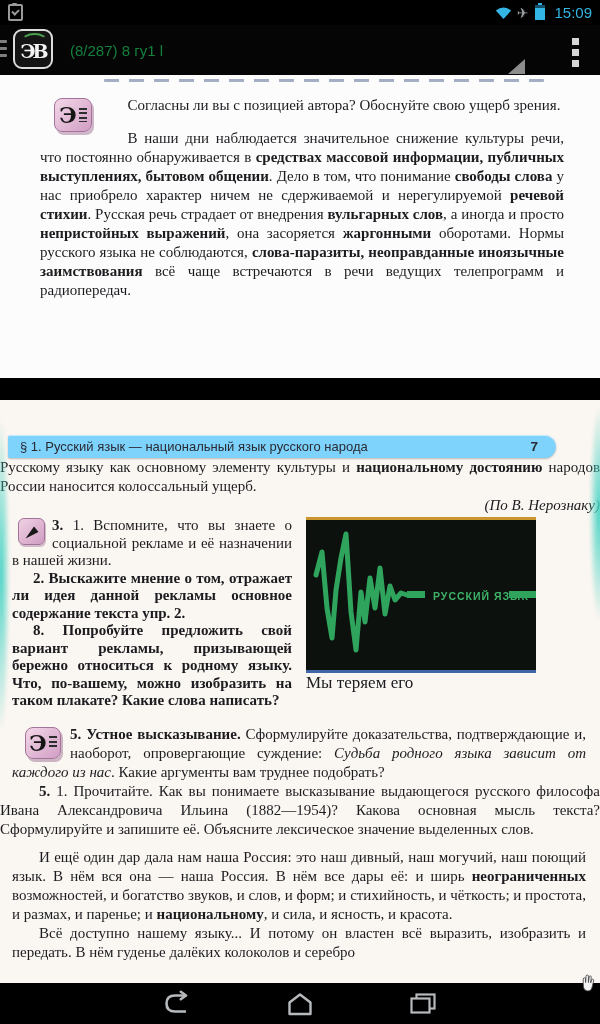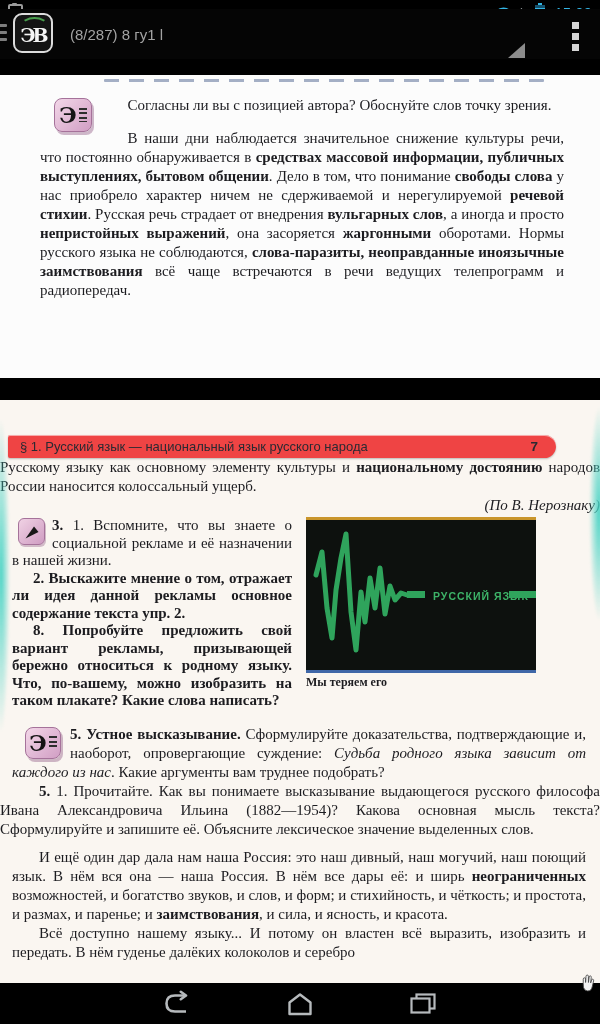--- a/index.html
+++ b/index.html
@@ -13,30 +13,30 @@
   .clipboard{width:11px;height:13px;border:2px solid #9a9a9a;border-radius:2px;position:relative;}
   .clipboard::before{content:"";position:absolute;left:2px;top:-3px;width:5px;height:3px;background:#9a9a9a;border-radius:1px;}
   .clipboard::after{content:"";position:absolute;left:2px;top:3px;width:5px;height:3px;
     border-left:2px solid #9a9a9a;border-bottom:2px solid #9a9a9a;transform:rotate(-45deg);}
   .airplane{color:#9aa0a4;font-size:14px;line-height:1;}
   .battery{width:10px;height:15px;background:#33b5e5;position:relative;margin-left:2px;}
   .battery::before{content:"";position:absolute;top:0;left:0;right:0;height:3px;background:#14506b;}
   .battery::after{content:"";position:absolute;top:-2px;left:3px;width:4px;height:2px;background:#33b5e5;}
   .sb-time{color:#33b5e5;font-size:15px;margin-left:4px;}
   
-  .toolbar{position:absolute;left:0;top:9px;width:600px;height:50px;background:#050505;}
+  .toolbar{position:absolute;left:0;top:25px;width:600px;height:50px;background:#050505;}
   .hamburger{position:absolute;left:-6px;top:15px;display:flex;flex-direction:column;gap:4px;}
   .hamburger span{width:13px;height:3px;background:#7d7d7d;border-radius:1px;}
   .app-logo{position:absolute;left:13px;top:4px;width:40px;height:40px;border:2px solid #dcdcdc;
     border-radius:9px;background:#141414;box-sizing:border-box;display:flex;align-items:center;justify-content:center;}
   .app-logo::before{content:"";position:absolute;top:2px;left:6px;width:23px;height:13px;
     border:2px solid transparent;border-top-color:#4a9e4e;border-radius:50%;}
   .logo-letters{color:#f4f4f4;font-family:"DejaVu Serif",serif;font-weight:bold;font-size:19px;
     letter-spacing:-3px;margin-top:3px;}
-  .tb-title{position:absolute;left:70px;top:17px;color:#a3a3a3;font-size:15px;}
+  .tb-title{position:absolute;left:70px;top:17px;color:#15803d;font-size:15px;}
   .overflow-menu{position:absolute;right:21px;top:13px;display:flex;flex-direction:column;gap:4px;cursor:pointer;}
   .overflow-menu span{width:7px;height:7px;background:#d6d6d6;}
   .expand-handle{position:absolute;left:508px;bottom:1px;width:0;height:0;
     border-left:17px solid transparent;border-bottom:15px solid #8c8c8c;}
   
   .page{position:absolute;left:0;width:600px;overflow:hidden;color:#1c1c20;
     font-family:"Liberation Serif","DejaVu Serif",serif;font-size:15px;line-height:19px;}
   .page p{margin:0;text-align:justify;}
   .page1{top:75px;height:303px;background:#fcfcfc;padding:0 36px 0 40px;box-sizing:border-box;}
   .clipped-line{height:3px;margin:4px 20px 0 64px;border-radius:1px;
@@ -50,38 +50,38 @@
     background:repeating-linear-gradient(#2e2e2e 0 2px,rgba(0,0,0,0) 2px 4.5px);}
   .ex2-icon{margin:2px 10px 2px 14px;}
   .indent{text-indent:1.7em;}
   .main-para{margin-top:14px !important;}
   
   .page2{top:400px;height:583px;background:#faf6f1;}
   .edge-teal{position:absolute;pointer-events:none;z-index:6;
     background:radial-gradient(closest-side,rgba(70,210,195,.95),rgba(70,210,195,0));filter:blur(1px);}
   .edge-left{left:-8px;top:18px;width:18px;height:315px;}
   .edge-right{right:-9px;top:6px;width:20px;height:215px;}
-  .section-band{margin:35px 44px 0 8px;height:23px;background:#ef4444;border-radius:2px 12px 12px 2px;
+  .section-band{margin:35px 44px 0 8px;height:23px;background:#7dd3fc;border-radius:2px 12px 12px 2px;
     display:flex;align-items:center;justify-content:space-between;padding:0 18px 0 12px;
     font-family:"Liberation Sans",sans-serif;font-size:13px;color:#2a2a32;
     box-shadow:inset 0 1px 0 rgba(255,255,255,.55),0 1px 2px rgba(0,0,0,.25);}
   .band-page-num{font-weight:bold;font-size:13.5px;}
   .intro{margin:14px 14px 0 12px;}
   .attribution{margin:1px 20px 0 12px;text-align:right !important;font-style:italic;}
   .ex3-row{display:flex;margin-top:2px;}
   .ex3-col{flex:1;padding:0 8px 0 12px;line-height:17.5px;}
   .ex3-col p{text-align:justify;}
   .ex3-col .cont{text-indent:1.4em;font-weight:bold;}
   .ex3-icon{float:left;width:25px;height:25px;border-radius:6px;border:1px solid #a5729a;
     background:linear-gradient(135deg,#f0d2e4,#cf9cc2);margin:1px 7px 2px 6px;
     display:flex;align-items:center;justify-content:center;box-shadow:1px 2px 0 rgba(150,100,140,.4);}
   .ad-col{flex:none;width:230px;margin:0 64px 0 6px;}
   .ad-image{width:230px;height:156px;background:#0d110e;position:relative;box-sizing:border-box;
     border-top:3px solid #c9952c;border-bottom:3px solid #3f67a8;overflow:hidden;}
-  .ad-caption{margin-top:5px;text-align:left;font-weight:bold;font-size:12px;}
+  .ad-caption{margin-top:5px;text-align:left;font-weight:normal;font-size:17px;}
   .ex4{margin:15px 14px 0 12px;}
   .ex4-icon{margin:2px 9px 2px 13px;width:36px;height:32px;}
   .ex5{margin:9px 14px 0 12px;text-indent:2.6em;}
   .quote p{text-indent:1.8em;}
   .quote{margin:9px 14px 0 12px;}
   
   .nav-bar{position:absolute;left:0;bottom:0;width:600px;height:41px;background:#000;
     display:flex;align-items:center;justify-content:center;gap:92px;z-index:10;}
   .nav-btn{display:flex;align-items:center;justify-content:center;cursor:pointer;}
   .hand-cursor{position:absolute;left:580px;top:974px;z-index:20;}
@@ -122,21 +122,21 @@
 </div>
 
 <div class="page page1">
   <div class="clipped-line"></div>
 
   <div class="ex2">
     <span class="ex-icon ex2-icon">
       <span class="glyph">Э</span>
       <span class="lines"></span>
     </span>
-    <p class="indent">Согласны ли вы с позицией автора? Обоснуйте слов точку зрения.</p>
+    <p class="indent">Согласны ли вы с позицией автора? Обоснуйте свою ущерб зрения.</p>
   </div>
 
   <p class="indent main-para">В наши дни наблюдается значительное снижение культуры речи, что постоянно обнаруживается в <b>средствах массовой информации, публичных выступлениях, бытовом общении</b>. Дело в том, что понимание <b>свободы слова</b> у нас приобрело характер ничем не сдерживаемой и нерегулируемой <b>речевой стихии</b>. Русская речь страдает от внедрения <b>вульгарных слов</b>, а иногда и просто <b>непристойных выражений</b>, она засоряется <b>жаргонными</b> оборотами. Нормы русского языка не соблюдаются, <b>слова-паразиты, неоправданные иноязычные заимствования</b> всё чаще встречаются в речи ведущих телепрограмм и радиопередач.</p>
 </div>
 
 <div class="page page2">
   <div class="edge-teal edge-left"></div>
   <div class="edge-teal edge-right"></div>
 
   <div class="section-band">
@@ -176,21 +176,21 @@
     <span class="ex-icon ex4-icon">
       <span class="glyph">Э</span>
       <span class="lines"></span>
     </span>
     <p><b>5. Устное высказывание.</b> Сформулируйте доказательства, подтверждающие и, наоборот, опровергающие суждение: <i>Судьба родного языка зависит от каждого из нас</i>. Какие аргументы вам труднее подобрать?</p>
   </div>
 
   <p class="ex5"><b>5.</b> 1. Прочитайте. Как вы понимаете высказывание выдающегося русского философа Ивана Александровича Ильина (1882—1954)? Какова основная мысль текста? Сформулируйте и запишите её. Объясните лексическое значение выделенных слов.</p>
 
   <div class="quote">
-    <p>И ещё один дар дала нам наша Россия: это наш дивный, наш могучий, наш поющий язык. В нём вся она — наша Россия. В нём все дары её: и ширь <b>неограниченных</b> возможностей, и богатство звуков, и слов, и форм; и стихийность, и чёткость; и простота, и размах, и паренье; и <b>заимствования</b>, и сила, и ясность, и красота.</p>
+    <p>И ещё один дар дала нам наша Россия: это наш дивный, наш могучий, наш поющий язык. В нём вся она — наша Россия. В нём все дары её: и ширь <b>неограниченных</b> возможностей, и богатство звуков, и слов, и форм; и стихийность, и чёткость; и простота, и размах, и паренье; и <b>национальному</b>, и сила, и ясность, и красота.</p>
     <p>Всё доступно нашему языку... И потому он властен всё выразить, изобразить и передать. В нём гуденье далёких колоколов и серебро</p>
   </div>
 </div>
 
 <span class="hand-cursor">
   <svg width="16" height="18" viewBox="0 0 15 17">
     <path d="M3 9 V5 Q3 3.6 4.2 3.6 Q5.2 3.6 5.2 5 V8 L5.6 2.2 Q5.7 1 6.8 1 Q7.9 1 7.9 2.2 V8 L8.6 2.8 Q8.8 1.6 9.8 1.8 Q10.8 2 10.6 3.2 L10 8.4 L10.9 5.6 Q11.3 4.5 12.2 4.9 Q13.1 5.3 12.8 6.5 L11.5 12 Q10.8 16 7.2 16 Q4 16 3.2 12.5 Z" fill="#f2f2f2" stroke="#444" stroke-width="0.8"></path>
   </svg>
 </span>
 

